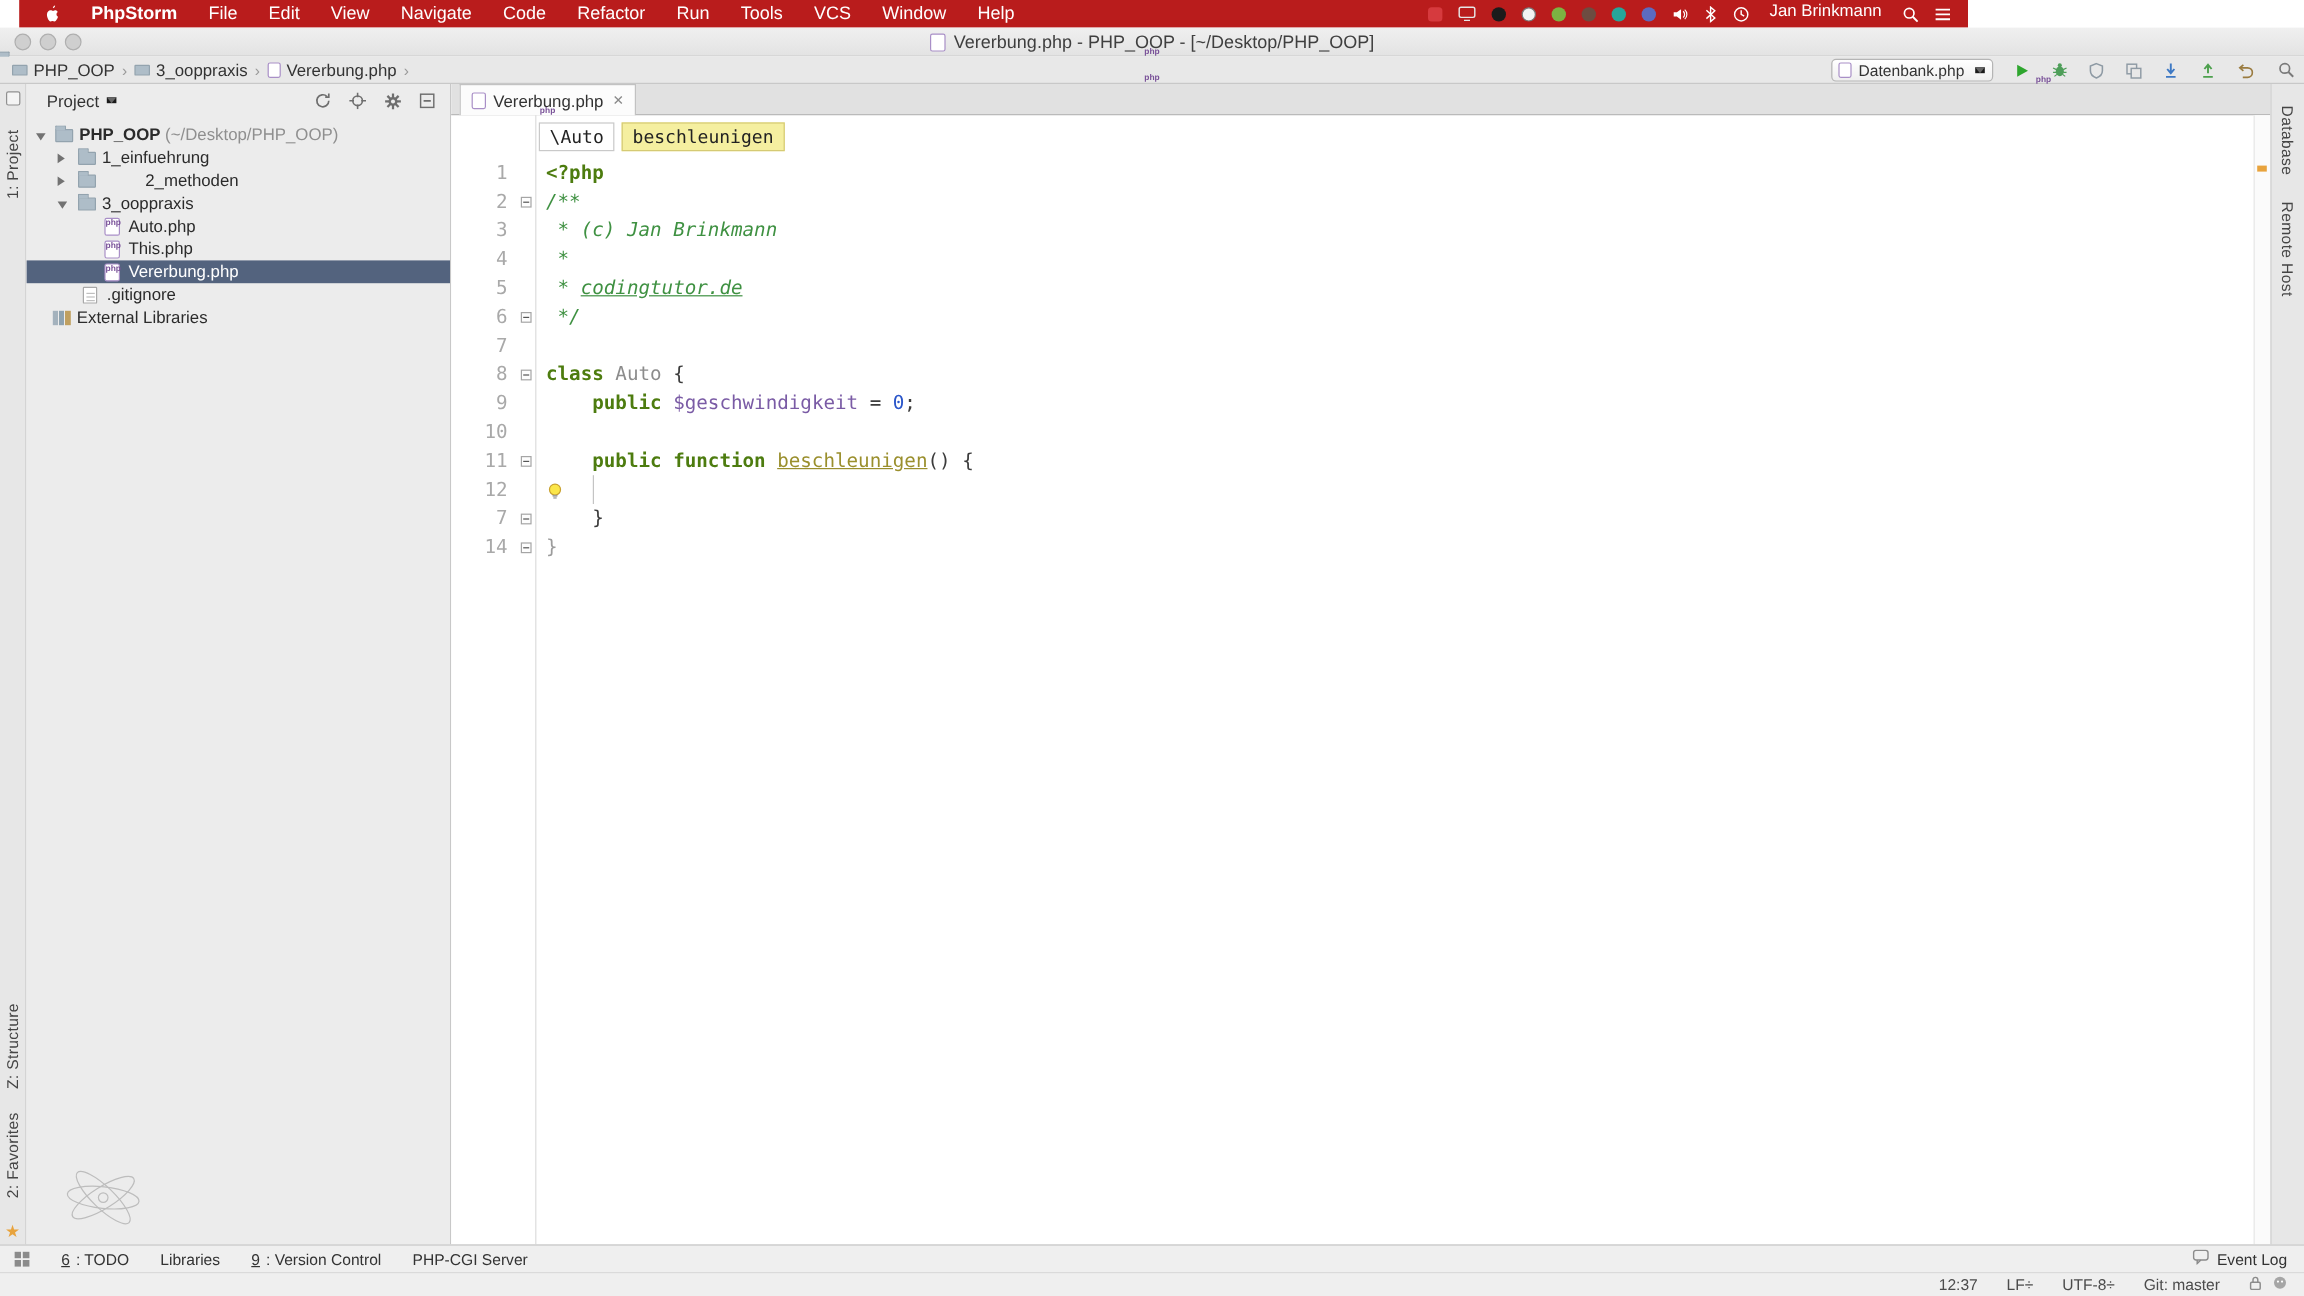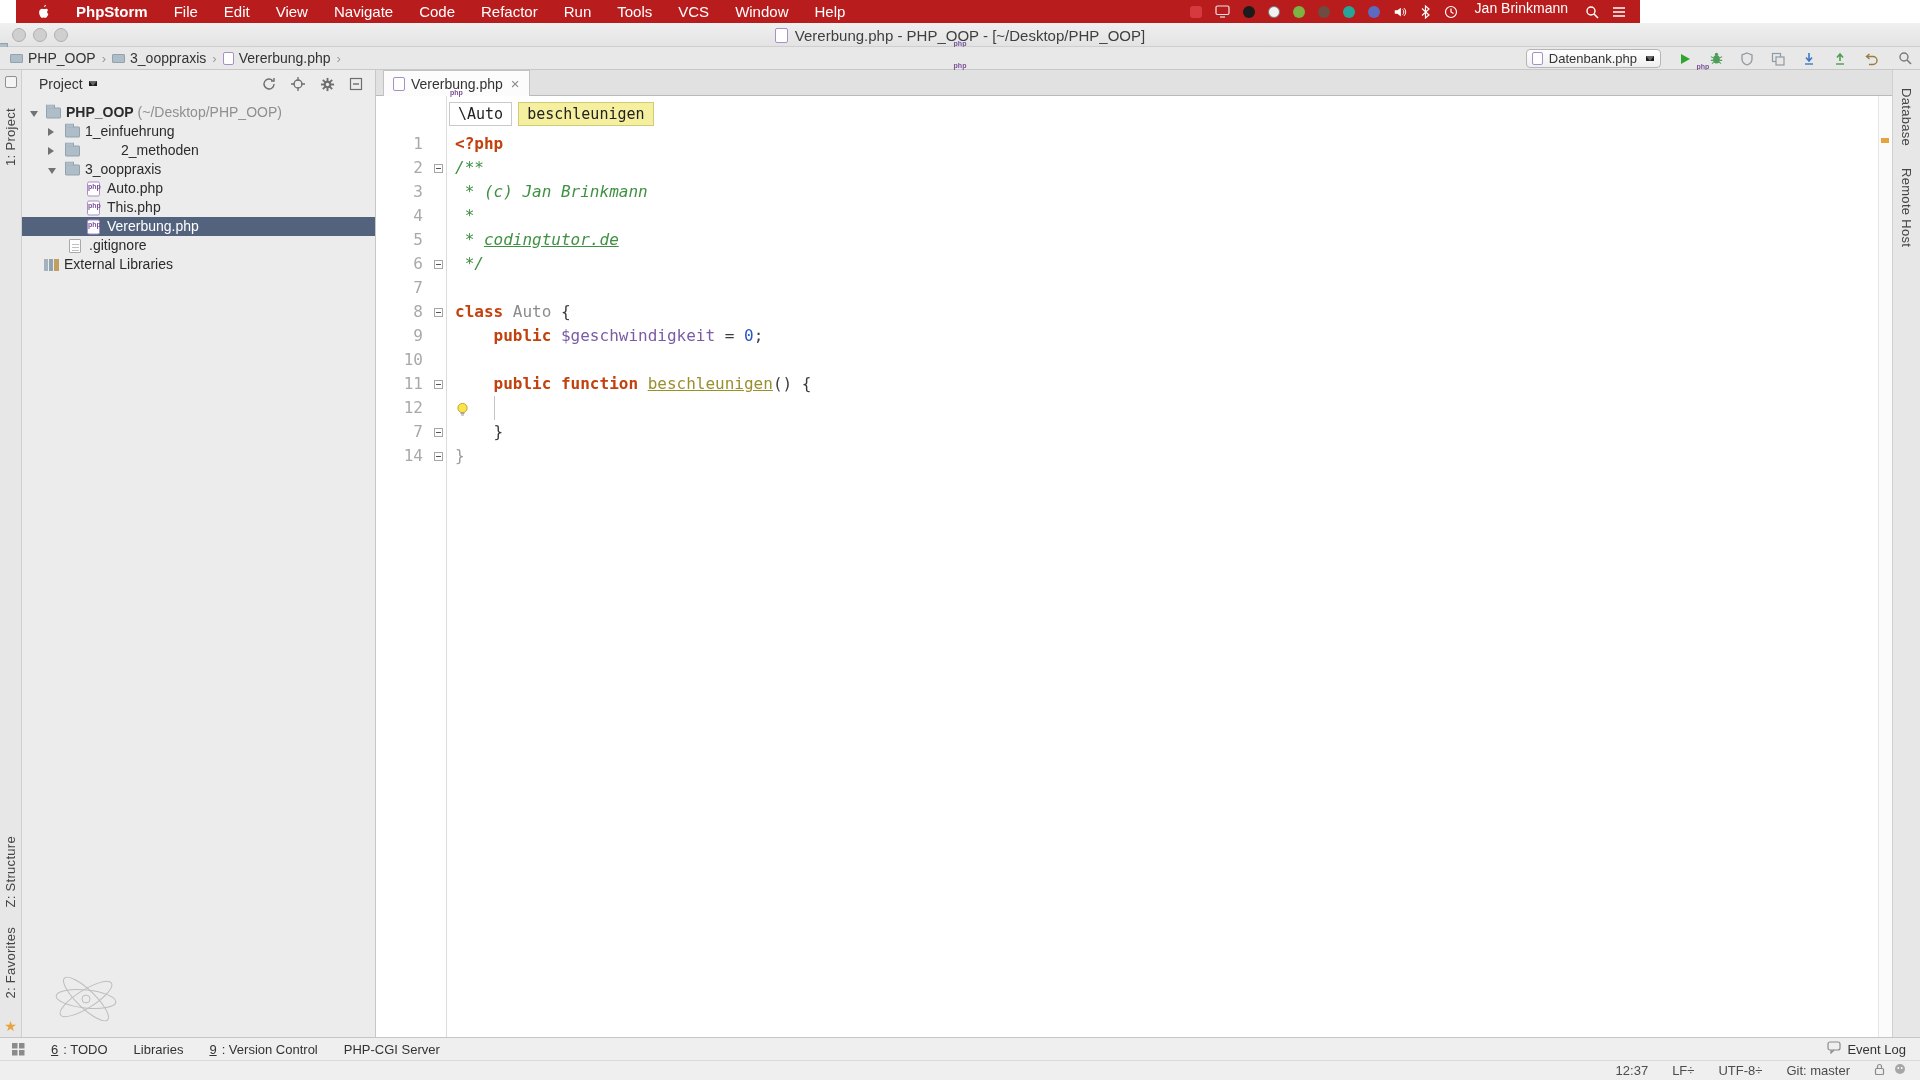--- a/index.html
+++ b/index.html
@@ -101,21 +101,21 @@
   .cl{position:relative;display:flex;height:24px;line-height:24px;}
   .cl .g{width:70px;flex:0 0 70px;display:flex;align-items:center;}
   .lnum{flex:1;text-align:right;padding-right:7px;color:#A9A9A9;font-style:normal;font-size:16px;}
   .foldc{width:16px;display:flex;justify-content:center;align-items:center;}
   .foldsq{width:9px;height:9px;border:1px solid #A5A5A5;background:#FDFDFD;position:relative;}
   .foldsq::after{content:'';position:absolute;left:1px;top:3px;width:5px;height:1px;background:#555;}
   .ccode{white-space:pre;padding-left:9px;color:#3C3C3C;}
   .caret{display:inline-block;width:2px;height:18px;background:#1a1a1a;vertical-align:-3px;margin-left:1px;}
   .bulb{position:absolute;left:79px;top:4px;}
   .iguide{position:absolute;left:118px;top:0;bottom:0;width:1px;background:#C4C4C4;}
-  .kw{color:#c2410c;font-weight:bold;text-align:right;}
+  .kw{color:#4d7c0f;font-weight:bold;text-align:right;}
   .com{color:#3F9142;font-style:italic;}
   .link{text-decoration:underline;}
   .cls{color:#8C8C8C;}
   .var{color:#7A5BA5;}
   .numlit{color:#2A55C9;}
   .op{color:#C05A28;}
   .pln{color:#3C3C3C;}
   .dim{color:#9C9C9C;}
   .fn{color:#9A8F2D;text-decoration:underline;}
   .scrollcol{position:absolute;right:0;top:26px;bottom:0;width:14px;background:#FBFBFB;border-left:1px solid #E6E6E6;}

